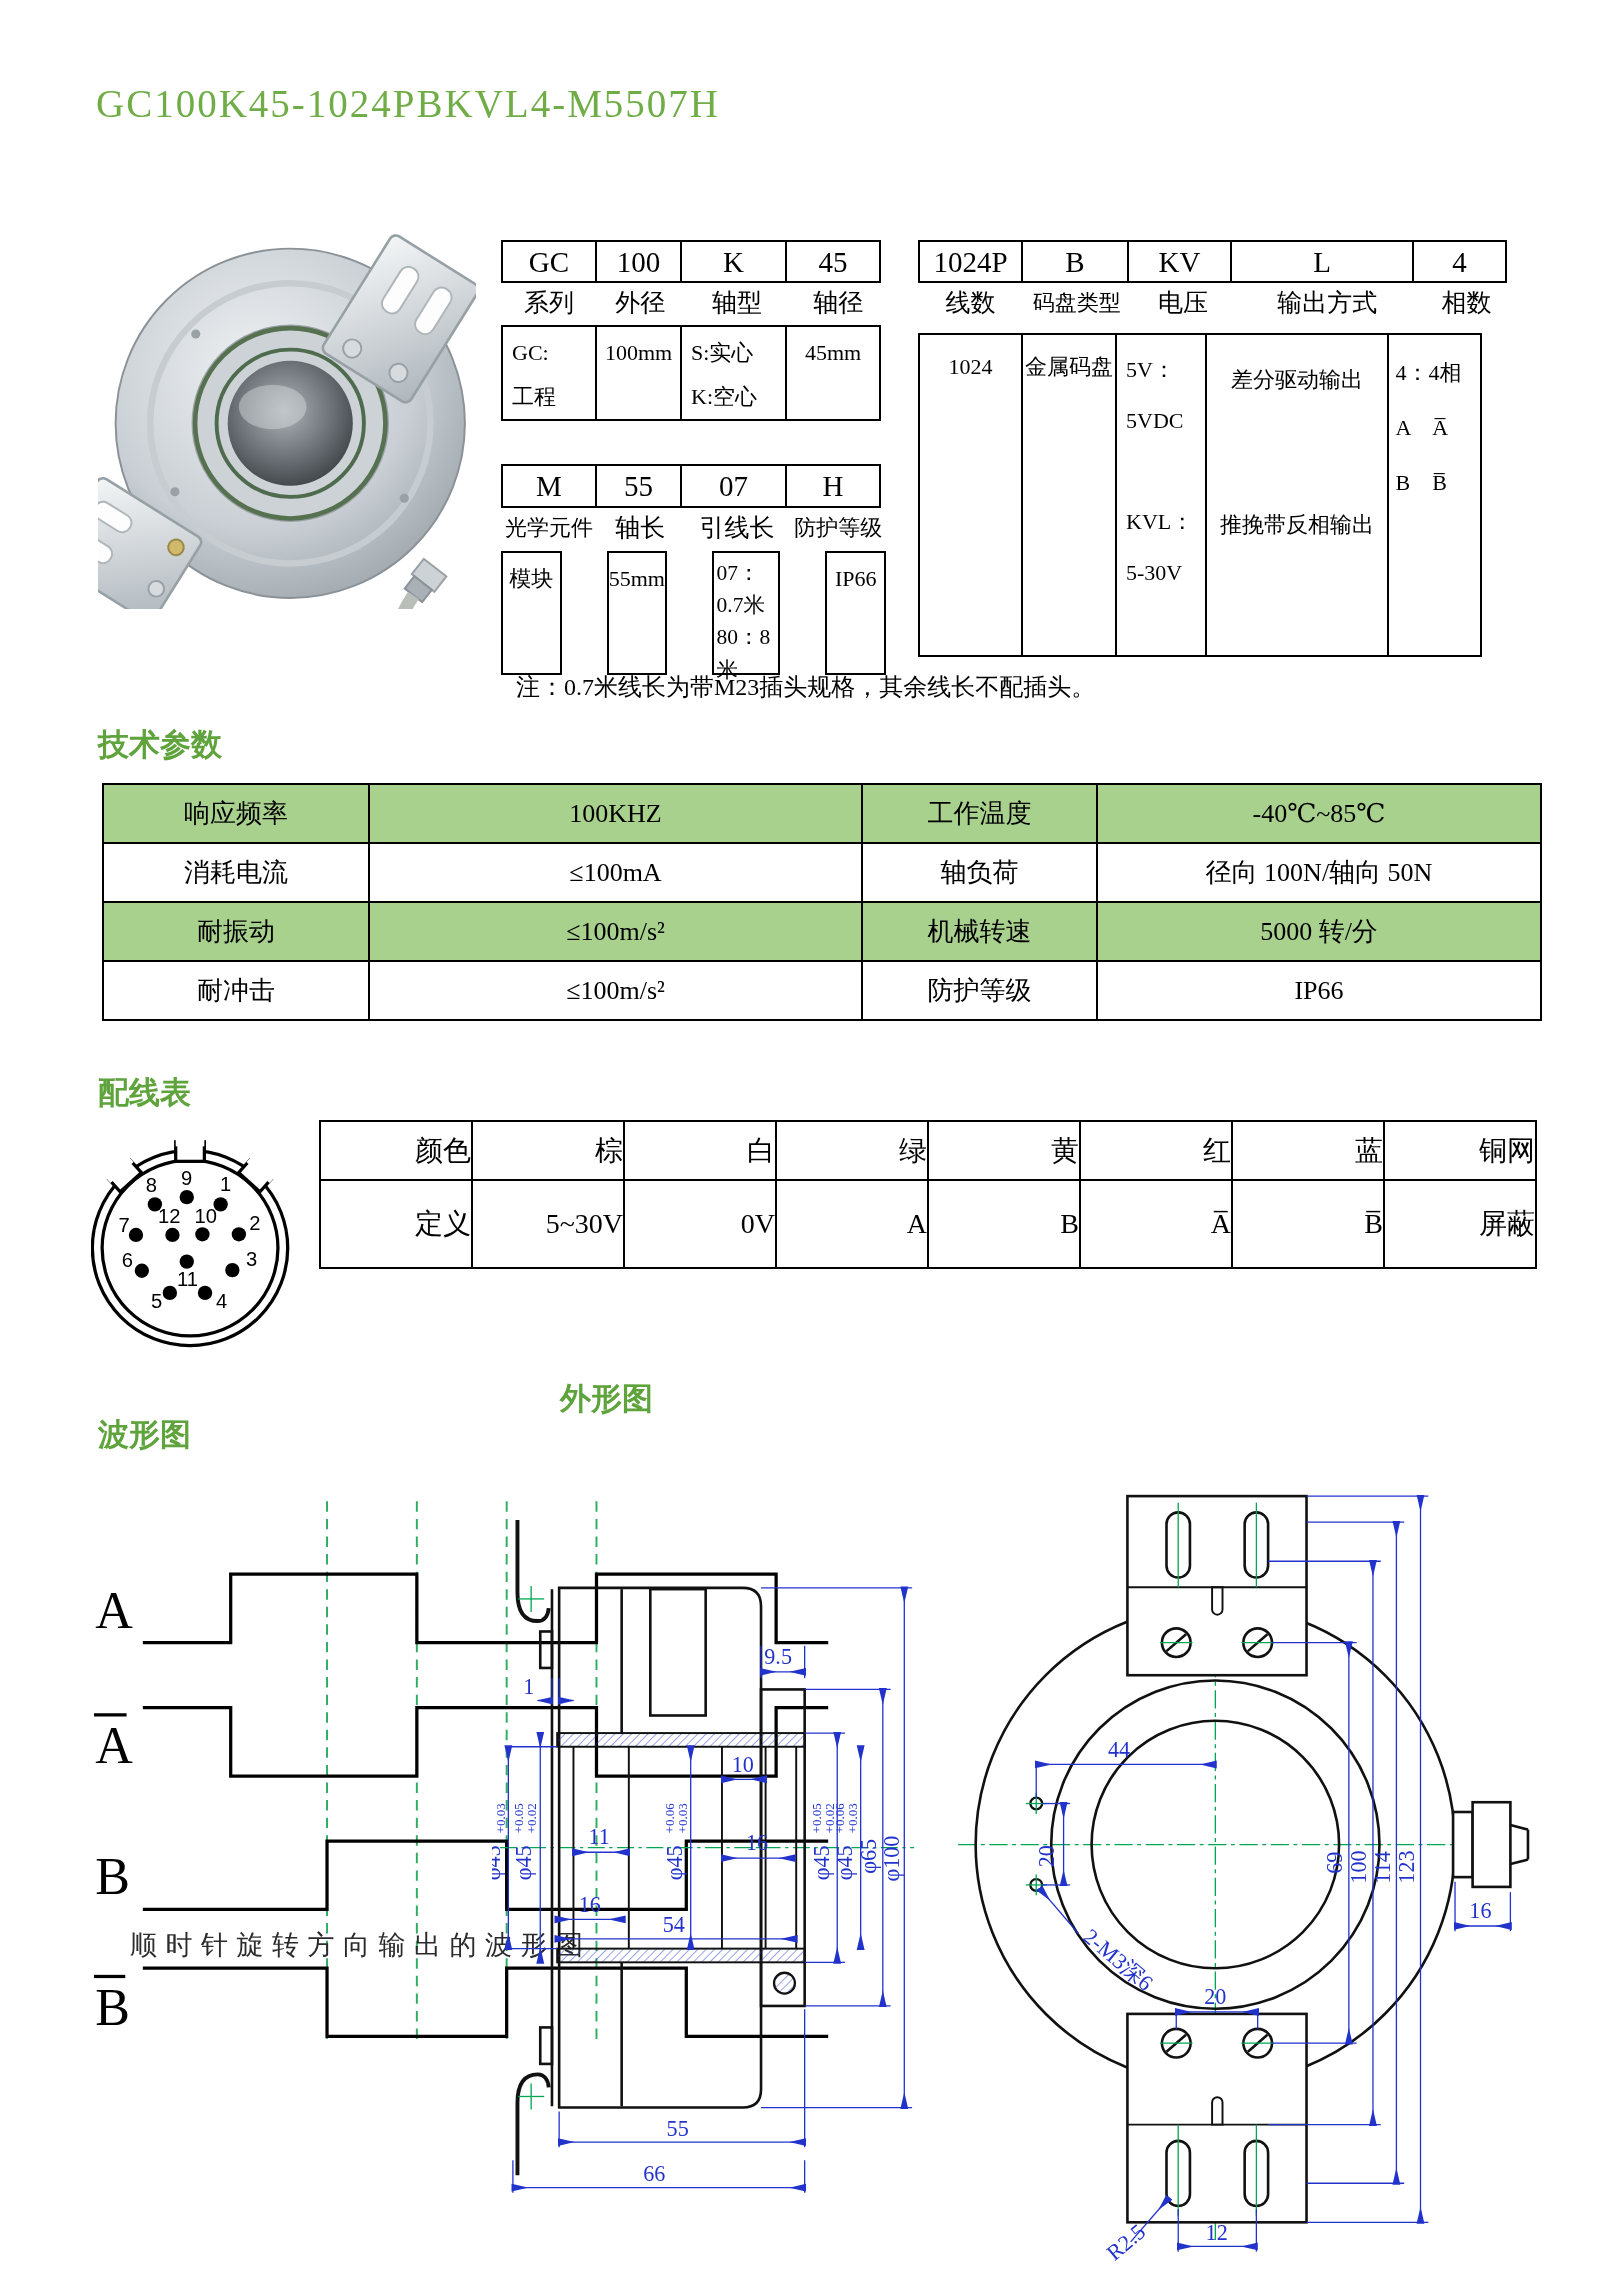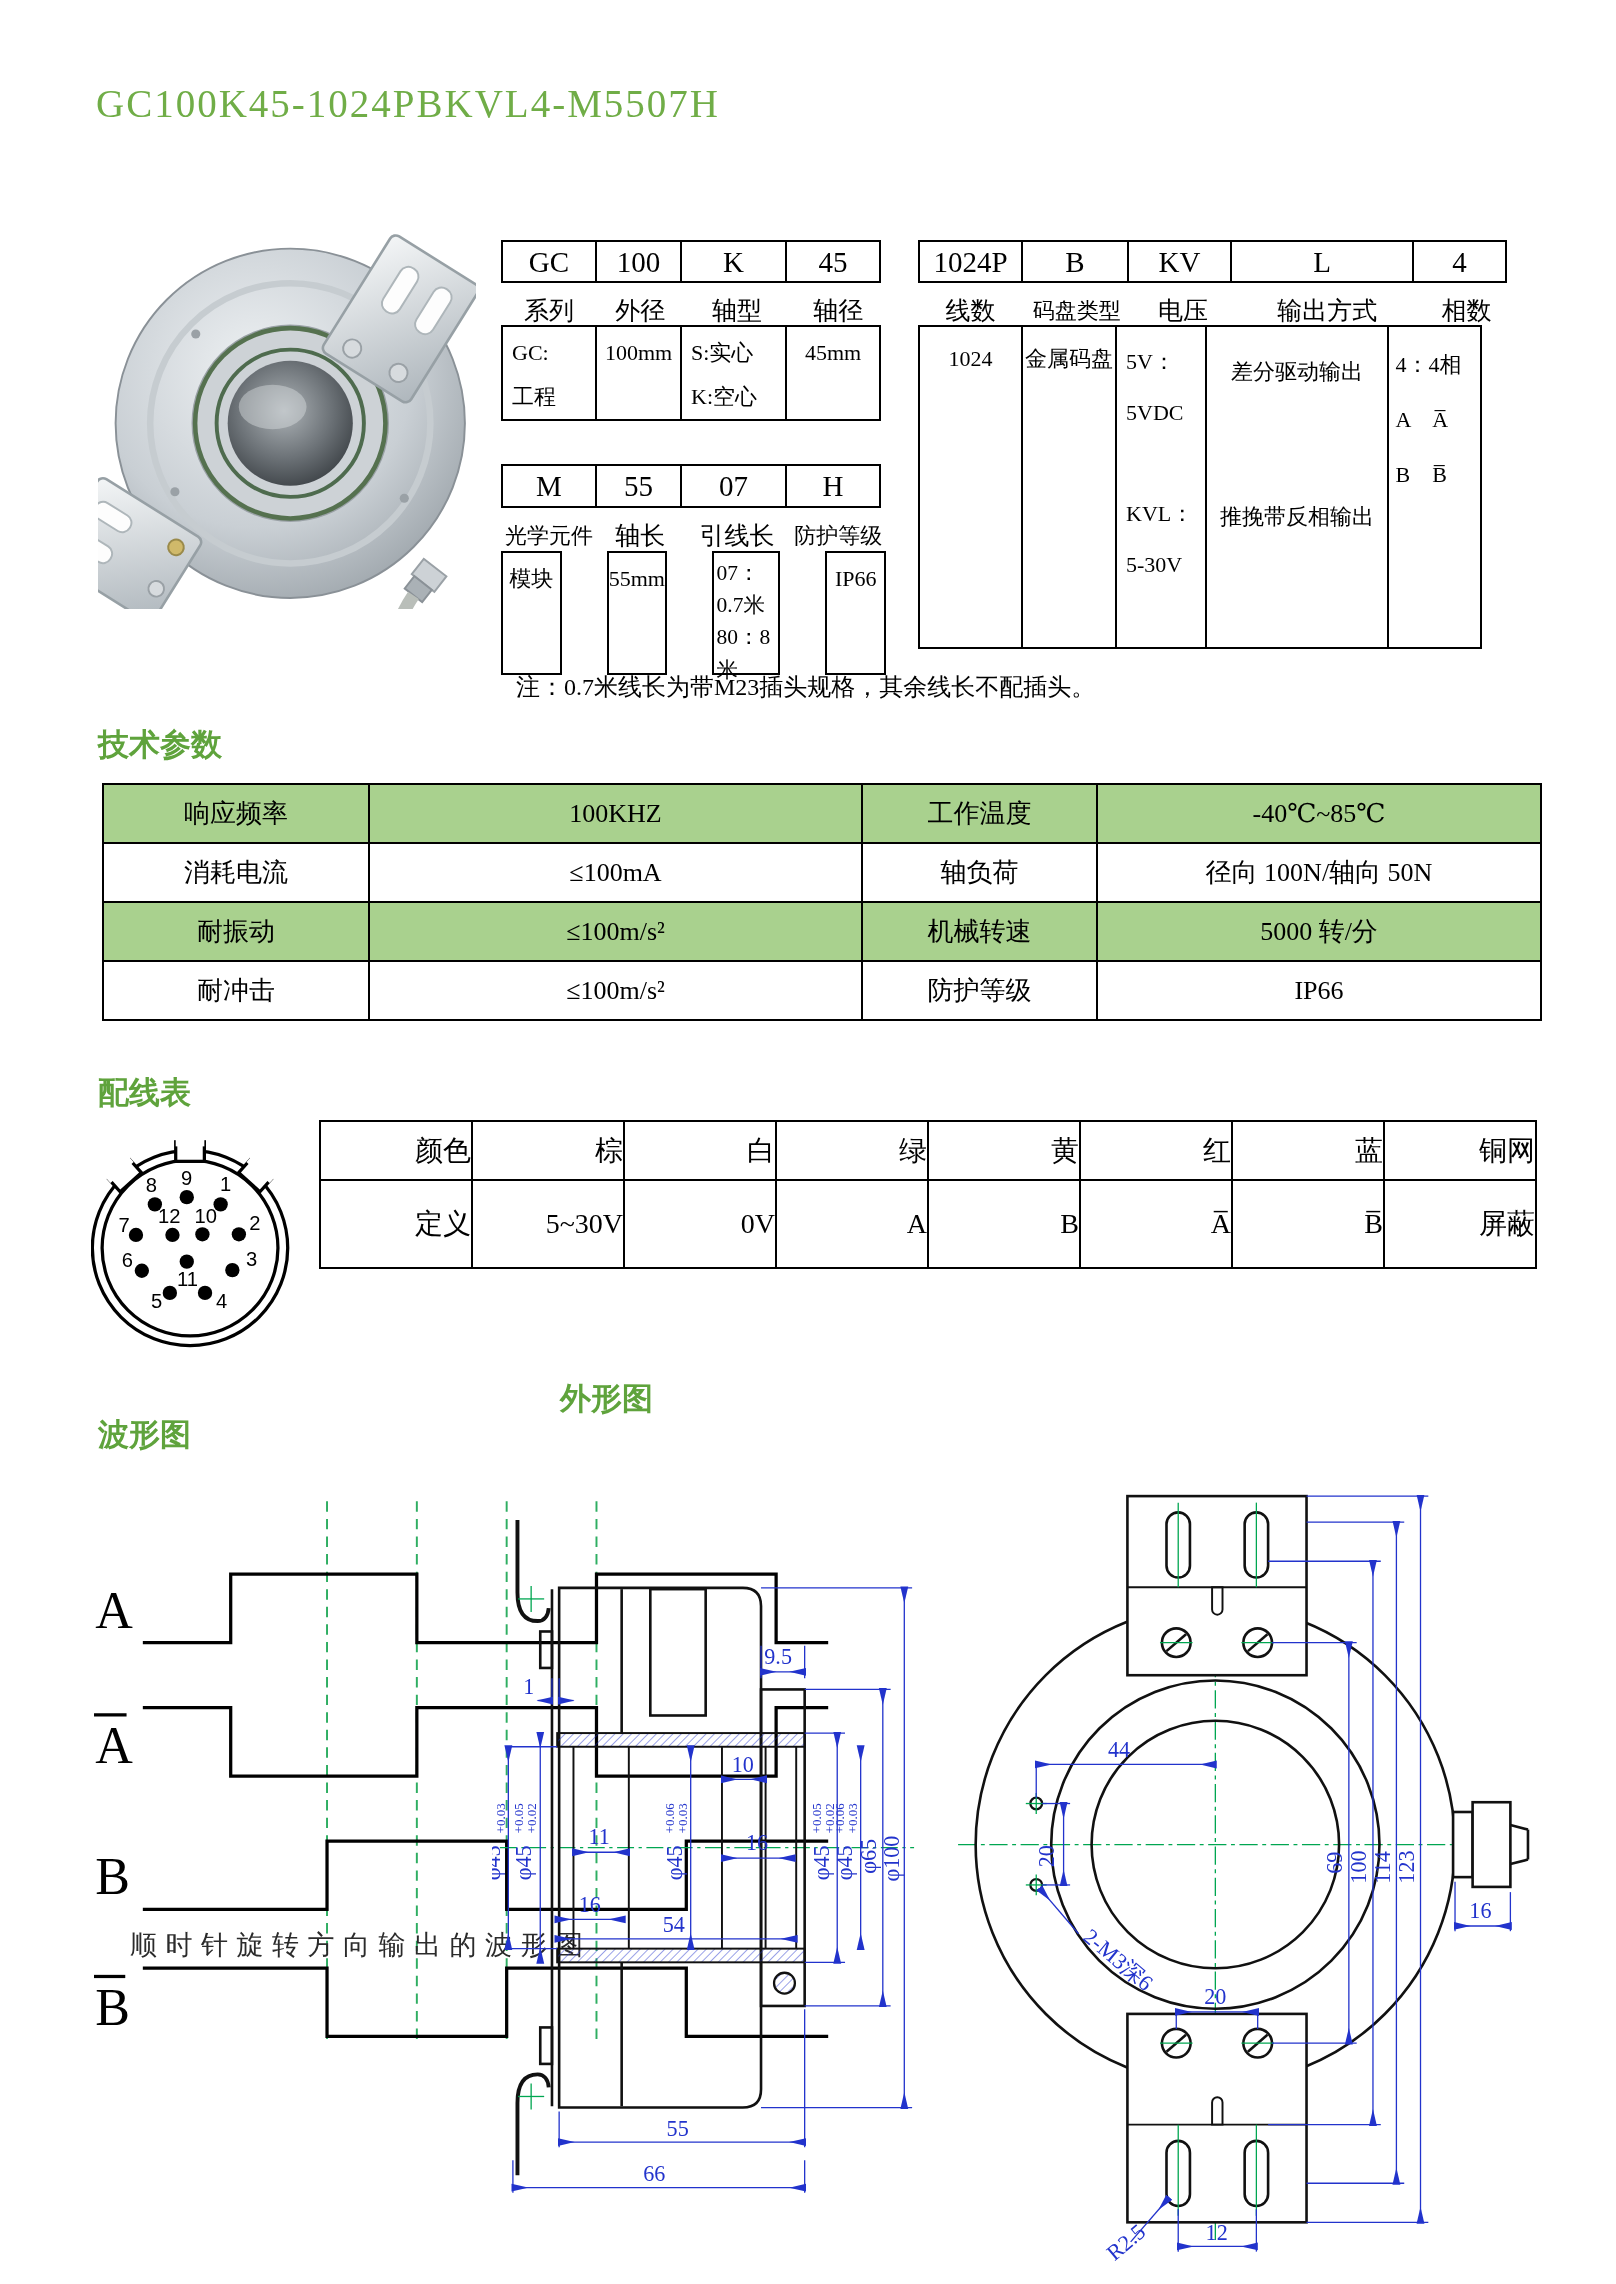--- a/index.html
+++ b/index.html
@@ -7,21 +7,21 @@
         font-family:"Liberation Serif","DejaVu Serif",serif;color:#000;}
   .abs{position:absolute;}
   .title{font-size:39px;font-weight:normal;color:#70ad47;letter-spacing:2px;margin:0;}
   .sec{font-size:31px;font-weight:bold;color:#5fa33c;margin:0;}
   
   .mtrow{display:flex;}
   .mtrow .c{box-sizing:border-box;text-align:center;}
   .mtrow.boxed .c{border:2px solid #000;margin-left:-2px;background:#fff;}
   .mtrow.boxed .c:first-child{margin-left:0;}
   .codes .c{font-size:29px;line-height:40px;}
-  .labs .c{border:none;font-size:25px;line-height:40px;margin-top:8px;}
+  .labs .c{border:none;font-size:25px;line-height:40px;}
   .descs .c{font-size:22px;white-space:pre-line;line-height:2.0;padding-top:3.9px;}
   .descs .c.left{text-align:left;padding-left:9px;}
   
   table{border-collapse:collapse;table-layout:fixed;}
   .tech td{border:2px solid #000;height:57px;text-align:center;font-size:26px;padding:0;}
   .tech tr.g td{background:#a9d18e;}
   .wir td{border:2px solid #000;text-align:right;font-size:28px;padding:0;}
   .wir tr.thick td{border-top:3.9px solid #000;}
   .note{font-size:24px;color:#000;}
   .cap{font-size:27px;letter-spacing:8.5px;color:#2b2b2b;}
@@ -135,21 +135,21 @@
   </div>
 
   <div class="abs" style="left:918px;top:240px;width:596px;">
     <div class="mtrow boxed codes" style="height:43px;">
       <div class="c" style="width:105px;">1024P</div>
       <div class="c" style="width:108px;">B</div>
       <div class="c" style="width:105px;">KV</div>
       <div class="c" style="width:184px;">L</div>
       <div class="c" style="width:95px;">4</div>
     </div>
-    <div class="mtrow labs" style="height:42px;">
+    <div class="mtrow labs" style="height:50px;">
       <div class="c" style="width:105px;">线数</div>
       <div class="c" style="width:108px;font-size:22px;">码盘类型</div>
       <div class="c" style="width:105px;">电压</div>
       <div class="c" style="width:184px;">输出方式</div>
       <div class="c" style="width:95px;">相数</div>
     </div>
     <div class="mtrow boxed descs" style="height:324px;">
       <div class="c" style="width:105px;padding-top:10.4px;">1024</div>
       <div class="c" style="width:96px;padding-top:10.4px;">金属码盘</div>
       <div class="c left" style="width:92px;padding-top:10.4px;line-height:2.3;">5V：

